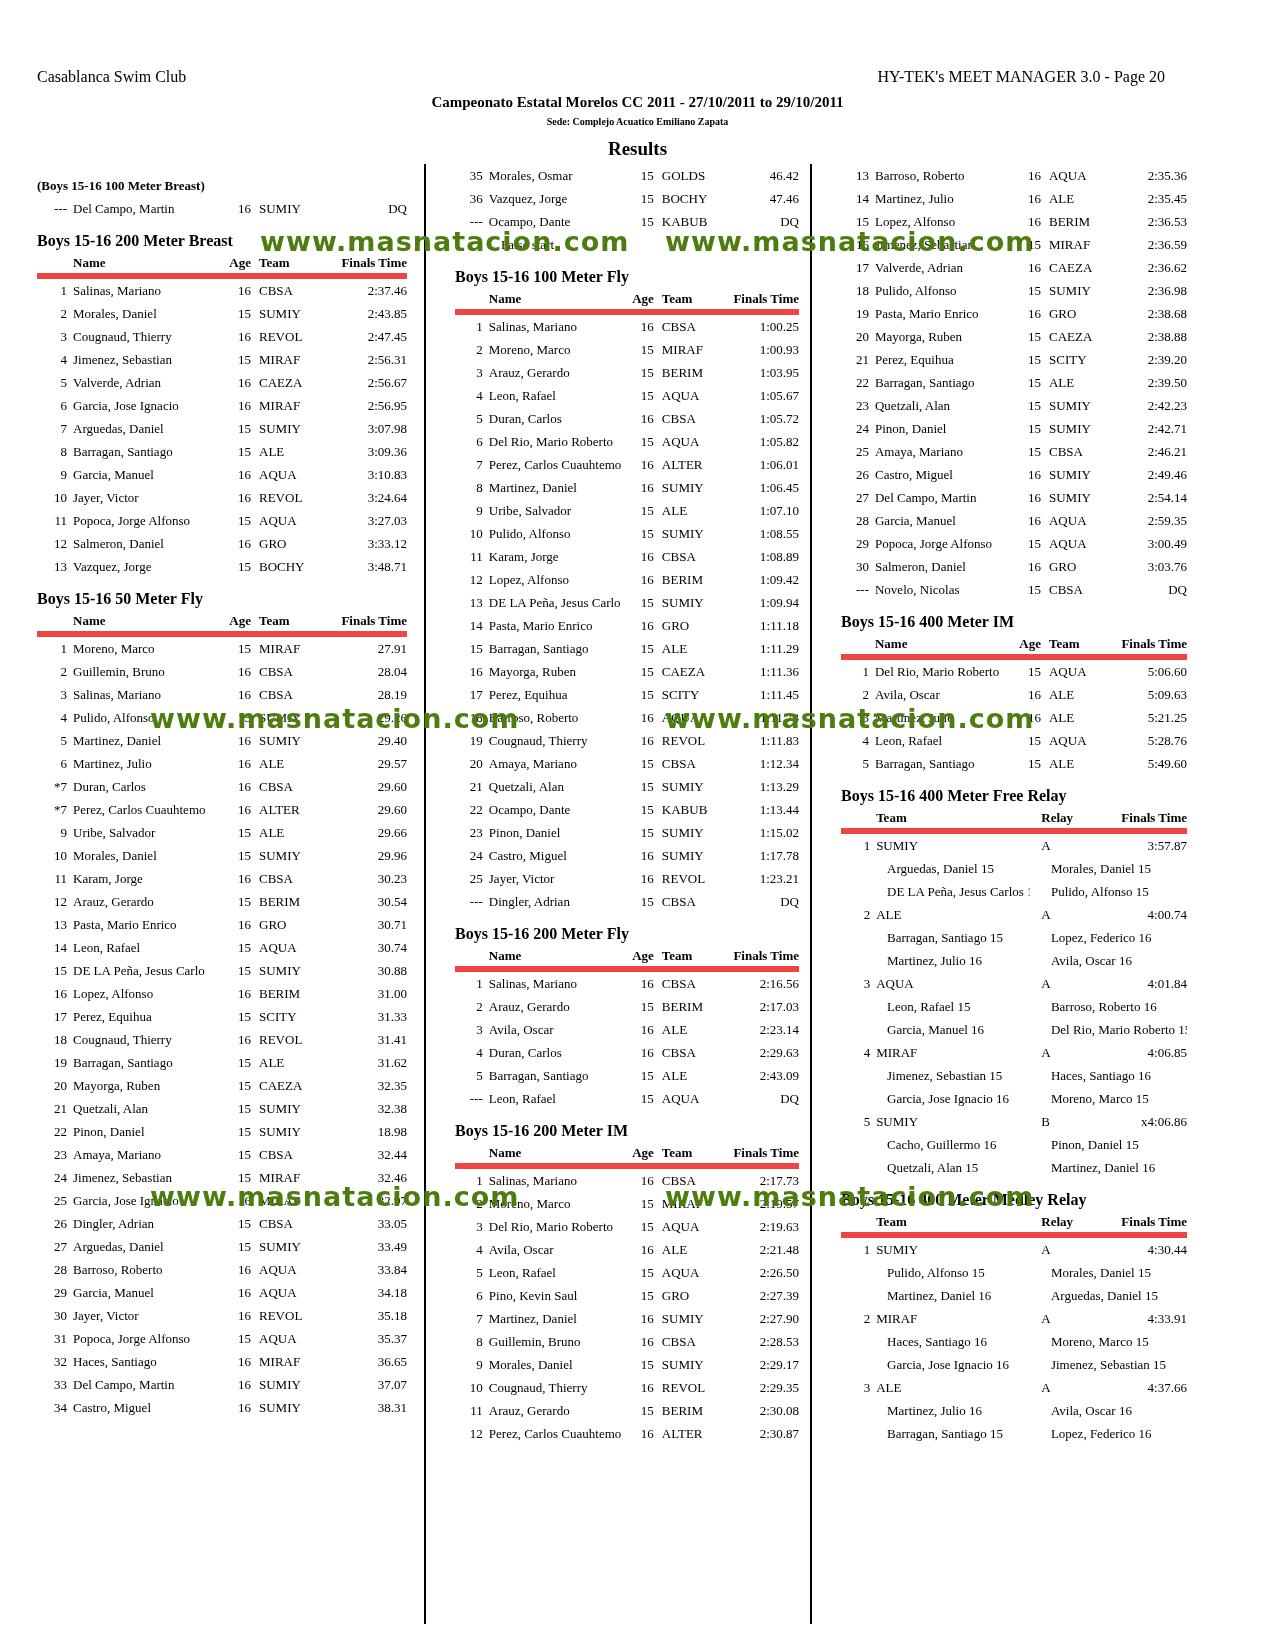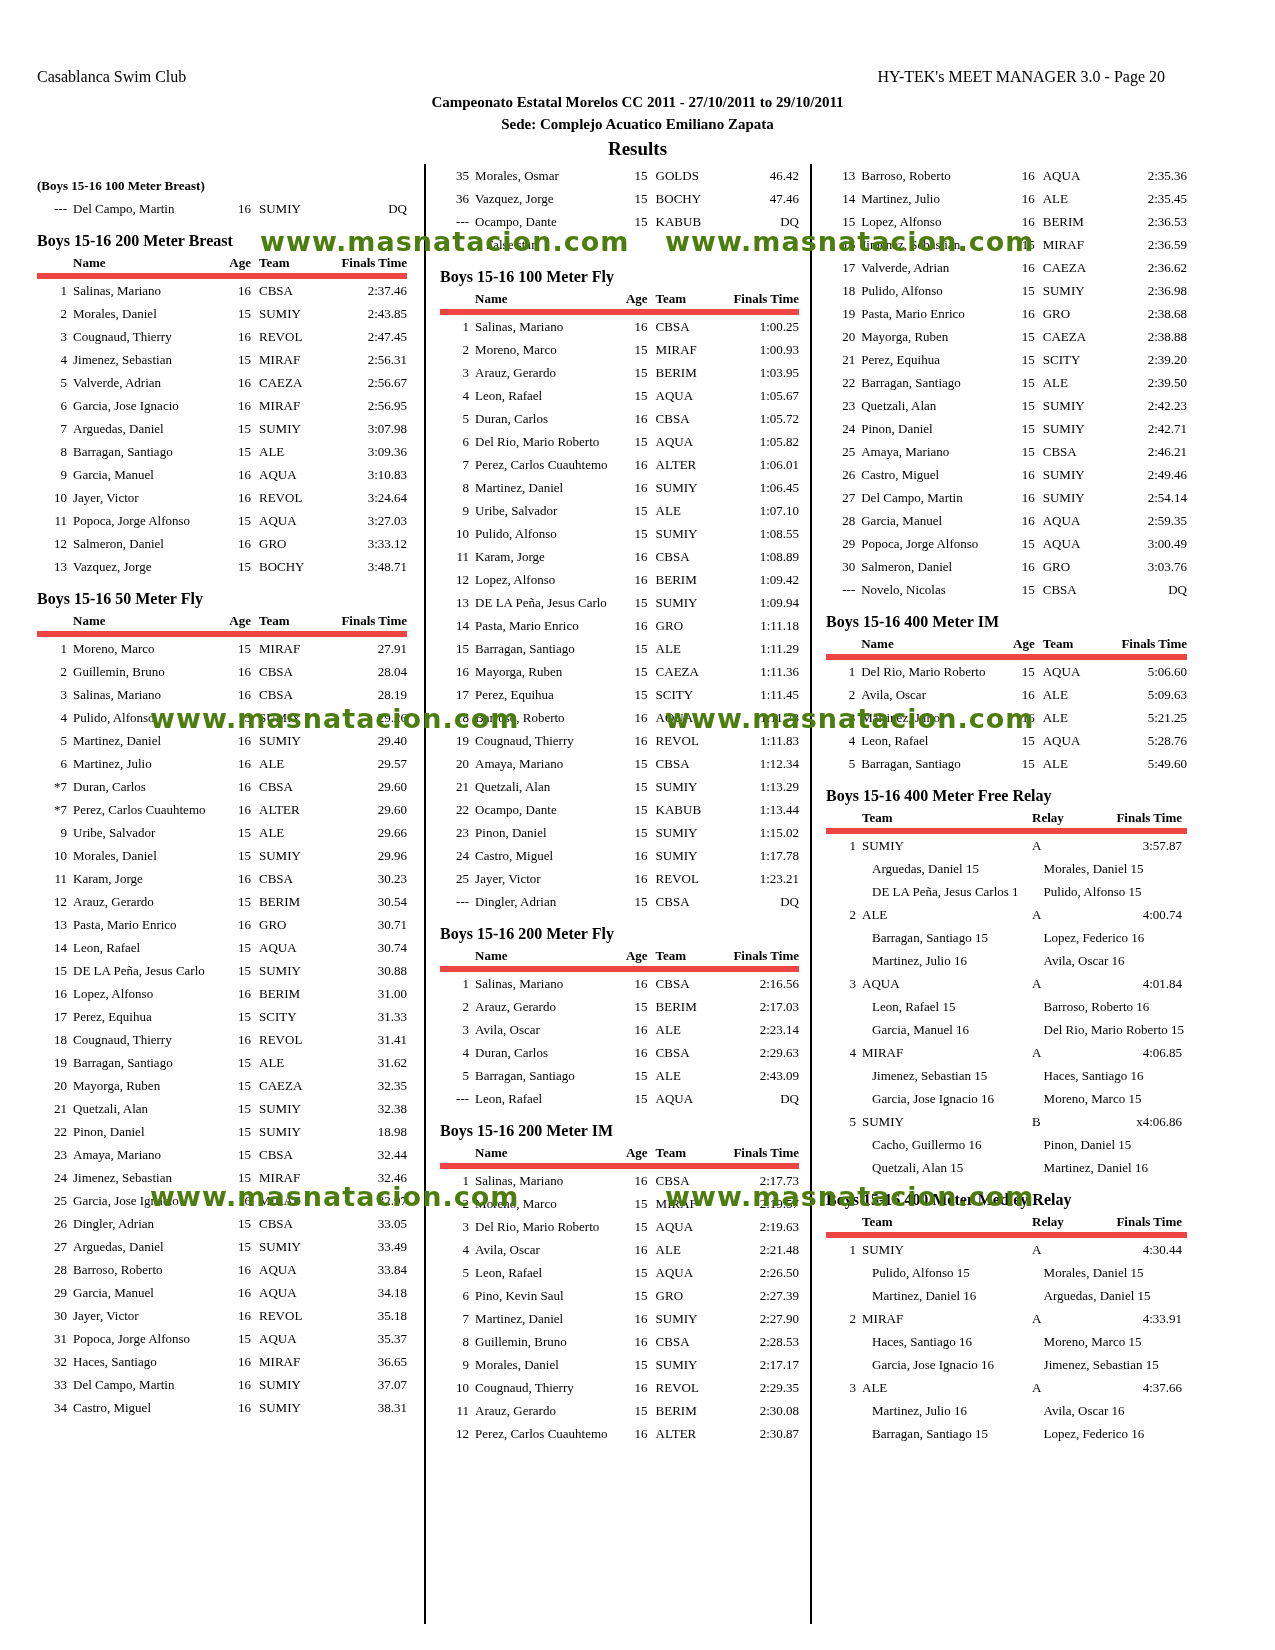--- a/index.html
+++ b/index.html
@@ -1,26 +1,26 @@
 <!DOCTYPE html>
 <html><head>
 <meta charset="utf-8">
 <style>
   html, body { margin: 0; padding: 0; background: #ffffff; }
   body { width: 1275px; height: 1650px; position: relative; font-family: "Liberation Serif", "DejaVu Serif", serif; color: #000; overflow: hidden; }
   .hdr-left { position: absolute; left: 37px; top: 68px; font-size: 16px; }
   .hdr-right { position: absolute; right: 110px; top: 68px; font-size: 16px; }
   .title1 { position: absolute; left: 0; width: 1275px; text-align: center; top: 94px; font-size: 15px; font-weight: bold; }
-  .title2 { position: absolute; left: 0; width: 1275px; text-align: center; top: 116px; font-size: 15px; font-weight: bold; }
+  .title2 { position: absolute; left: 0; width: 1275px; text-align: center; top: 116px; font-size: 10px; font-weight: bold; }
   .title3 { position: absolute; left: 0; width: 1275px; text-align: center; top: 138px; font-size: 19px; font-weight: bold; }
   .col { position: absolute; top: 164px; font-size: 13px; }
   .col1 { left: 37px; width: 370px; }
   .col2 { left: 424px; width: 373px; border-left: 2px solid #000; }
   .col3 { left: 810px; width: 375px; border-left: 2px solid #000; }
-  .col2 .inner, .col3 .inner { padding-left: 14px; }
+  .col2 .inner, .col3 .inner { padding-left: 29px; }
   .ev-title { font-weight: bold; font-size: 16px; margin-top: 10px; height: 22px; line-height: 22px; }
   .ev-title.cont { font-size: 13px; margin-top: 11px; }
   .thead { display: flex; font-weight: bold; height: 21px; line-height: 21px; border-bottom: 6px solid #ef4444; }
   .row { display: flex; height: 23px; line-height: 23px; white-space: nowrap; }
   .c-pl { width: 30px; text-align: right; padding-right: 6px; }
   .c-name { width: 150px; overflow: hidden; }
   .c-age { width: 28px; text-align: right; padding-right: 8px; }
   .c-team { width: 70px; }
   .c-time { width: 78px; text-align: right; }
   .note { height: 23px; line-height: 23px; padding-left: 46px; }
@@ -723,21 +723,21 @@
         <span class="c-name">Guillemin, Bruno</span>
         <span class="c-age">16</span>
         <span class="c-team">CBSA</span>
         <span class="c-time">2:28.53</span>
       </div>
       <div class="row">
         <span class="c-pl">9</span>
         <span class="c-name">Morales, Daniel</span>
         <span class="c-age">15</span>
         <span class="c-team">SUMIY</span>
-        <span class="c-time">2:17.17</span>
+        <span class="c-time">2:29.17</span>
       </div>
       <div class="row">
         <span class="c-pl">10</span>
         <span class="c-name">Cougnaud, Thierry</span>
         <span class="c-age">16</span>
         <span class="c-team">REVOL</span>
         <span class="c-time">2:29.35</span>
       </div>
       <div class="row">
         <span class="c-pl">11</span>

